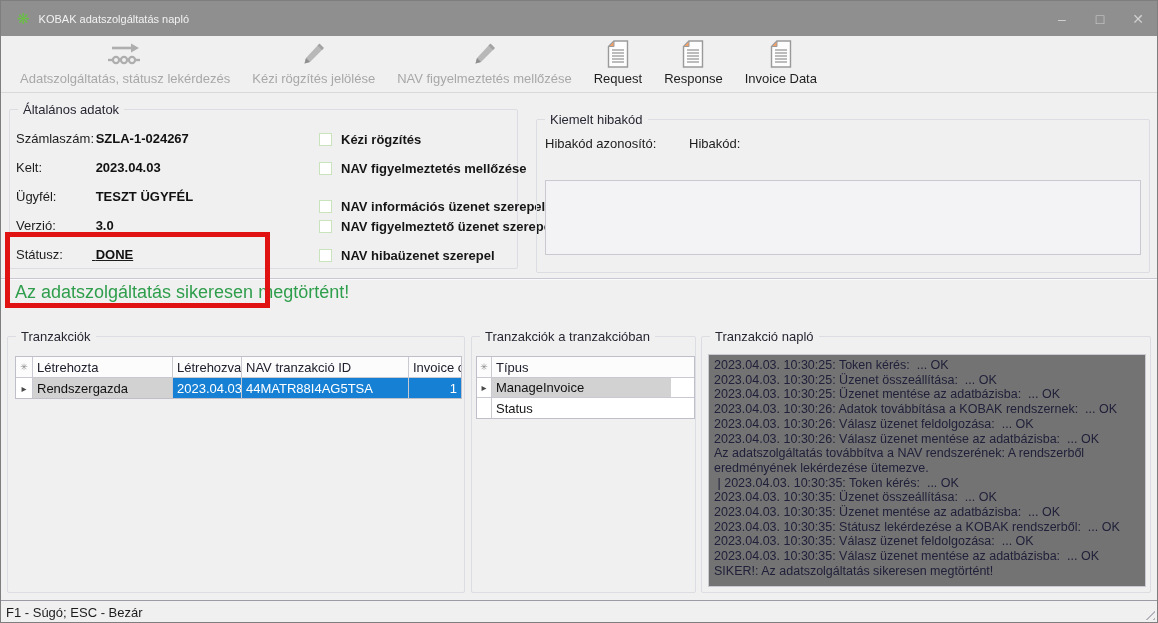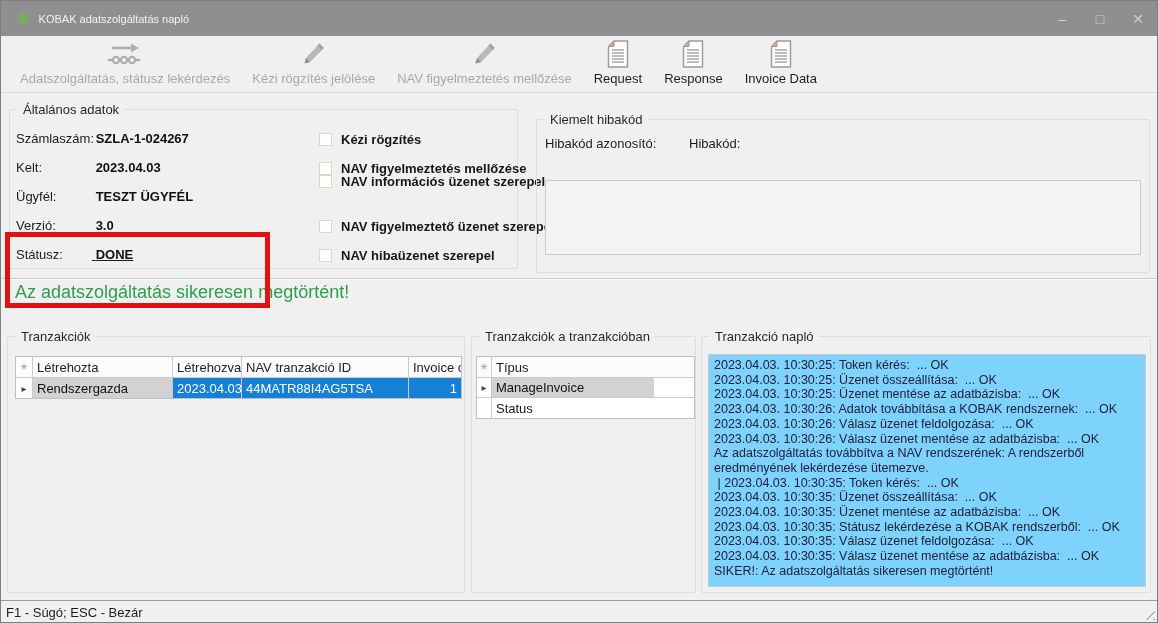--- a/index.html
+++ b/index.html
@@ -60,21 +60,21 @@
   .thead { background:#fcfcfd; color:#20202e; height:21px; }
   .tdata { height:20px; color:#151515; }
   .ind { justify-content:center; padding:0; color:#8a8a8a; font-size:9px; flex:none; }
   .mark { color:#4a4a4a; font-size:10px; }
   .selb { background:#1580d4; color:#fff; }
   .selg { background:#d2d2d2; color:#111; }
   .num { justify-content:flex-end; }
 
   
   .logbox { position:absolute; left:6px; top:17px; width:438px; height:233px;
-            background:#7dd3fc; border:1px solid #c9c9d2; padding:3px 5px; overflow:hidden; }
+            background:#737373; border:1px solid #c9c9d2; padding:3px 5px; overflow:hidden; }
   .logline { font-size:12.5px; line-height:14.7px; color:#20203a; white-space:pre-wrap; }
 
   
   .statusbar { position:absolute; left:0; top:599px; width:100%; height:23px;
                border-top:1px solid #9b9ba3; background:#f0f0f0; display:flex;
                align-items:center; padding-left:5px; font-size:13px; color:#1c1c1c; }
   .grip { position:absolute; right:2px; bottom:2px; width:14px; height:14px;
           background:repeating-linear-gradient(-45deg, #b4b4bc 0 1.5px, transparent 1.5px 5px);
           clip-path:polygon(100% 0, 100% 100%, 0 100%); }
 </style>
@@ -203,21 +203,21 @@
     </div>
 
     <div class="cbrow" style="top:21px;">
       <span class="cb"></span>
       <span class="cblabel">Kézi rögzítés</span>
     </div>
     <div class="cbrow" style="top:50px;">
       <span class="cb"></span>
       <span class="cblabel">NAV figyelmeztetés mellőzése</span>
     </div>
-    <div class="cbrow" style="top:63px;">
+    <div class="cbrow" style="top:88px;">
       <span class="cb"></span>
       <span class="cblabel">NAV információs üzenet szerepel</span>
     </div>
     <div class="cbrow" style="top:108px;">
       <span class="cb"></span>
       <span class="cblabel">NAV figyelmeztető üzenet szerepel</span>
     </div>
     <div class="cbrow" style="top:137px;">
       <span class="cb"></span>
       <span class="cblabel">NAV hibaüzenet szerepel</span>
@@ -258,21 +258,21 @@
 
   <div class="group" style="left:470px; top:335px; width:225px; height:257px;">
     <span class="gtitle">Tranzakciók a tranzakcióban</span>
     <div class="tbl" style="left:4px; top:19px; width:219px;">
       <div class="trow thead">
         <div class="tc ind" style="width:15px;">✳</div>
         <div class="tc" style="width:202px;">Típus</div>
       </div>
       <div class="trow tdata">
         <div class="tc ind mark" style="width:15px;">▸</div>
-        <div class="tc selg" style="width:162px;">ManageInvoice</div>
+        <div class="tc selg" style="width:179px;">ManageInvoice</div>
       </div>
       <div class="trow tdata">
         <div class="tc ind" style="width:15px;"></div>
         <div class="tc" style="width:202px;">Status</div>
       </div>
     </div>
   </div>
 
   <div class="group" style="left:700px; top:335px; width:450px; height:257px;">
     <span class="gtitle">Tranzakció napló</span>

